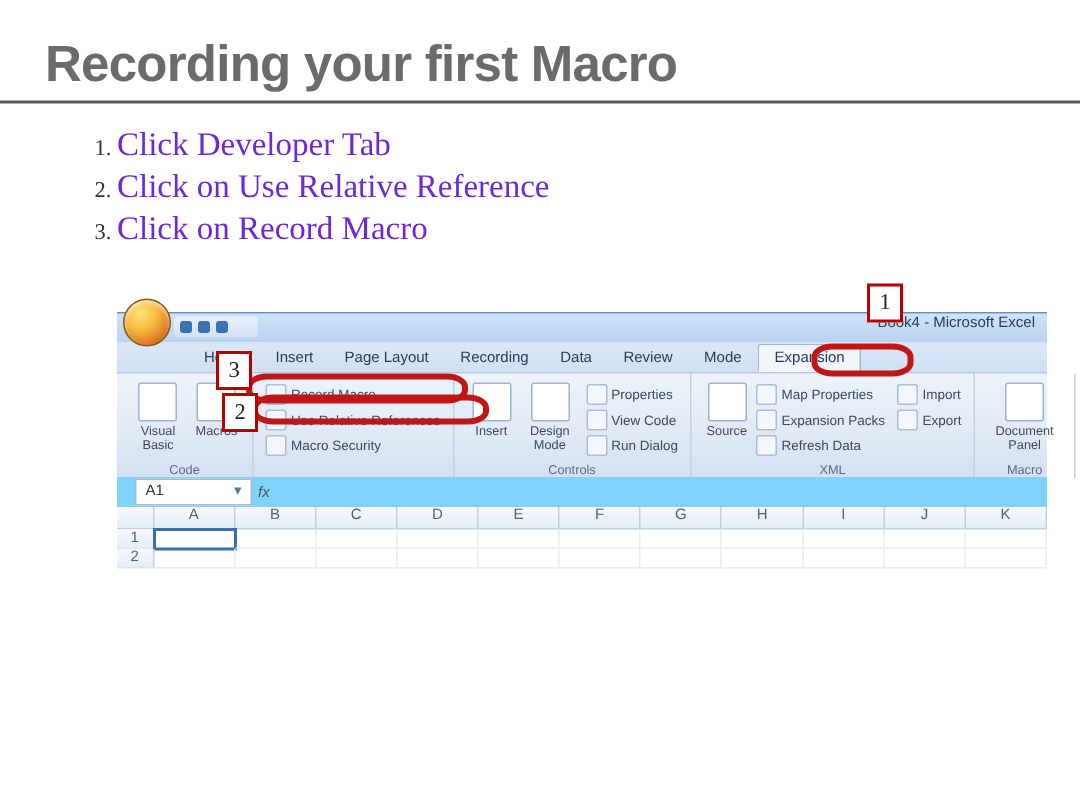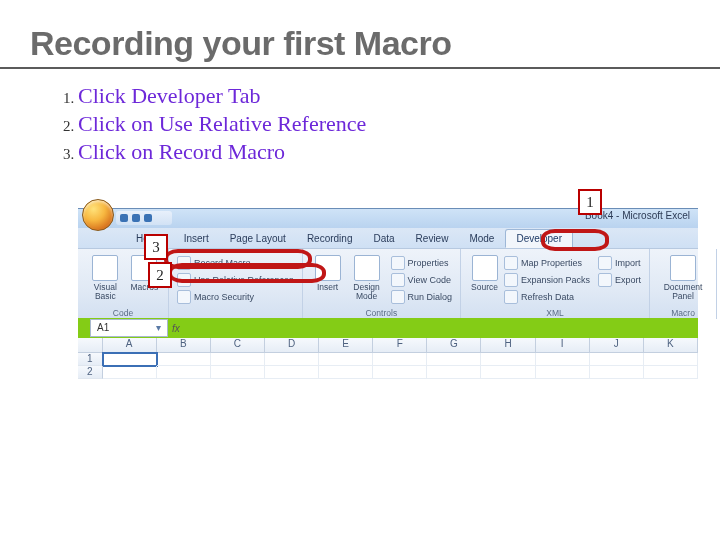--- a/index.html
+++ b/index.html
@@ -167,21 +167,21 @@
     border:1px solid #a8bedb;
     border-radius:2px;
   }
   .col { display:flex; flex-direction:column; gap:1px; }
 
   
   .fbar {
     position: absolute;
     left:0; right:0; top:127px;
     height: 20px;
-    background: #84cc16;
+    background: #7dd3fc;
     border-bottom: 1px solid #c6d2e4;
     display:flex; align-items:center;
     font-size:10px;
     color:#333;
   }
   .namebox {
     width: 64px; height: 16px;
     margin: 0 4px 0 12px;
     background:#fff;
     border:1px solid #a9b9ce;
@@ -265,21 +265,21 @@
     </div>
 
     <div class="tabs">
       <div class="tab">Home</div>
       <div class="tab">Insert</div>
       <div class="tab">Page Layout</div>
       <div class="tab">Recording</div>
       <div class="tab">Data</div>
       <div class="tab">Review</div>
       <div class="tab">Mode</div>
-      <div class="tab active">Developer</div>
+      <div class="tab active">Expansion</div>
     </div>
 
     <div class="ribbon">
       <div class="grp" style="width:78px;">
         <div class="row">
           <div class="bigbtn">
             <div class="ico"></div>
             <div class="lbl">Visual<br>Basic</div>
           </div>
           <div class="bigbtn" style="width:34px;">

